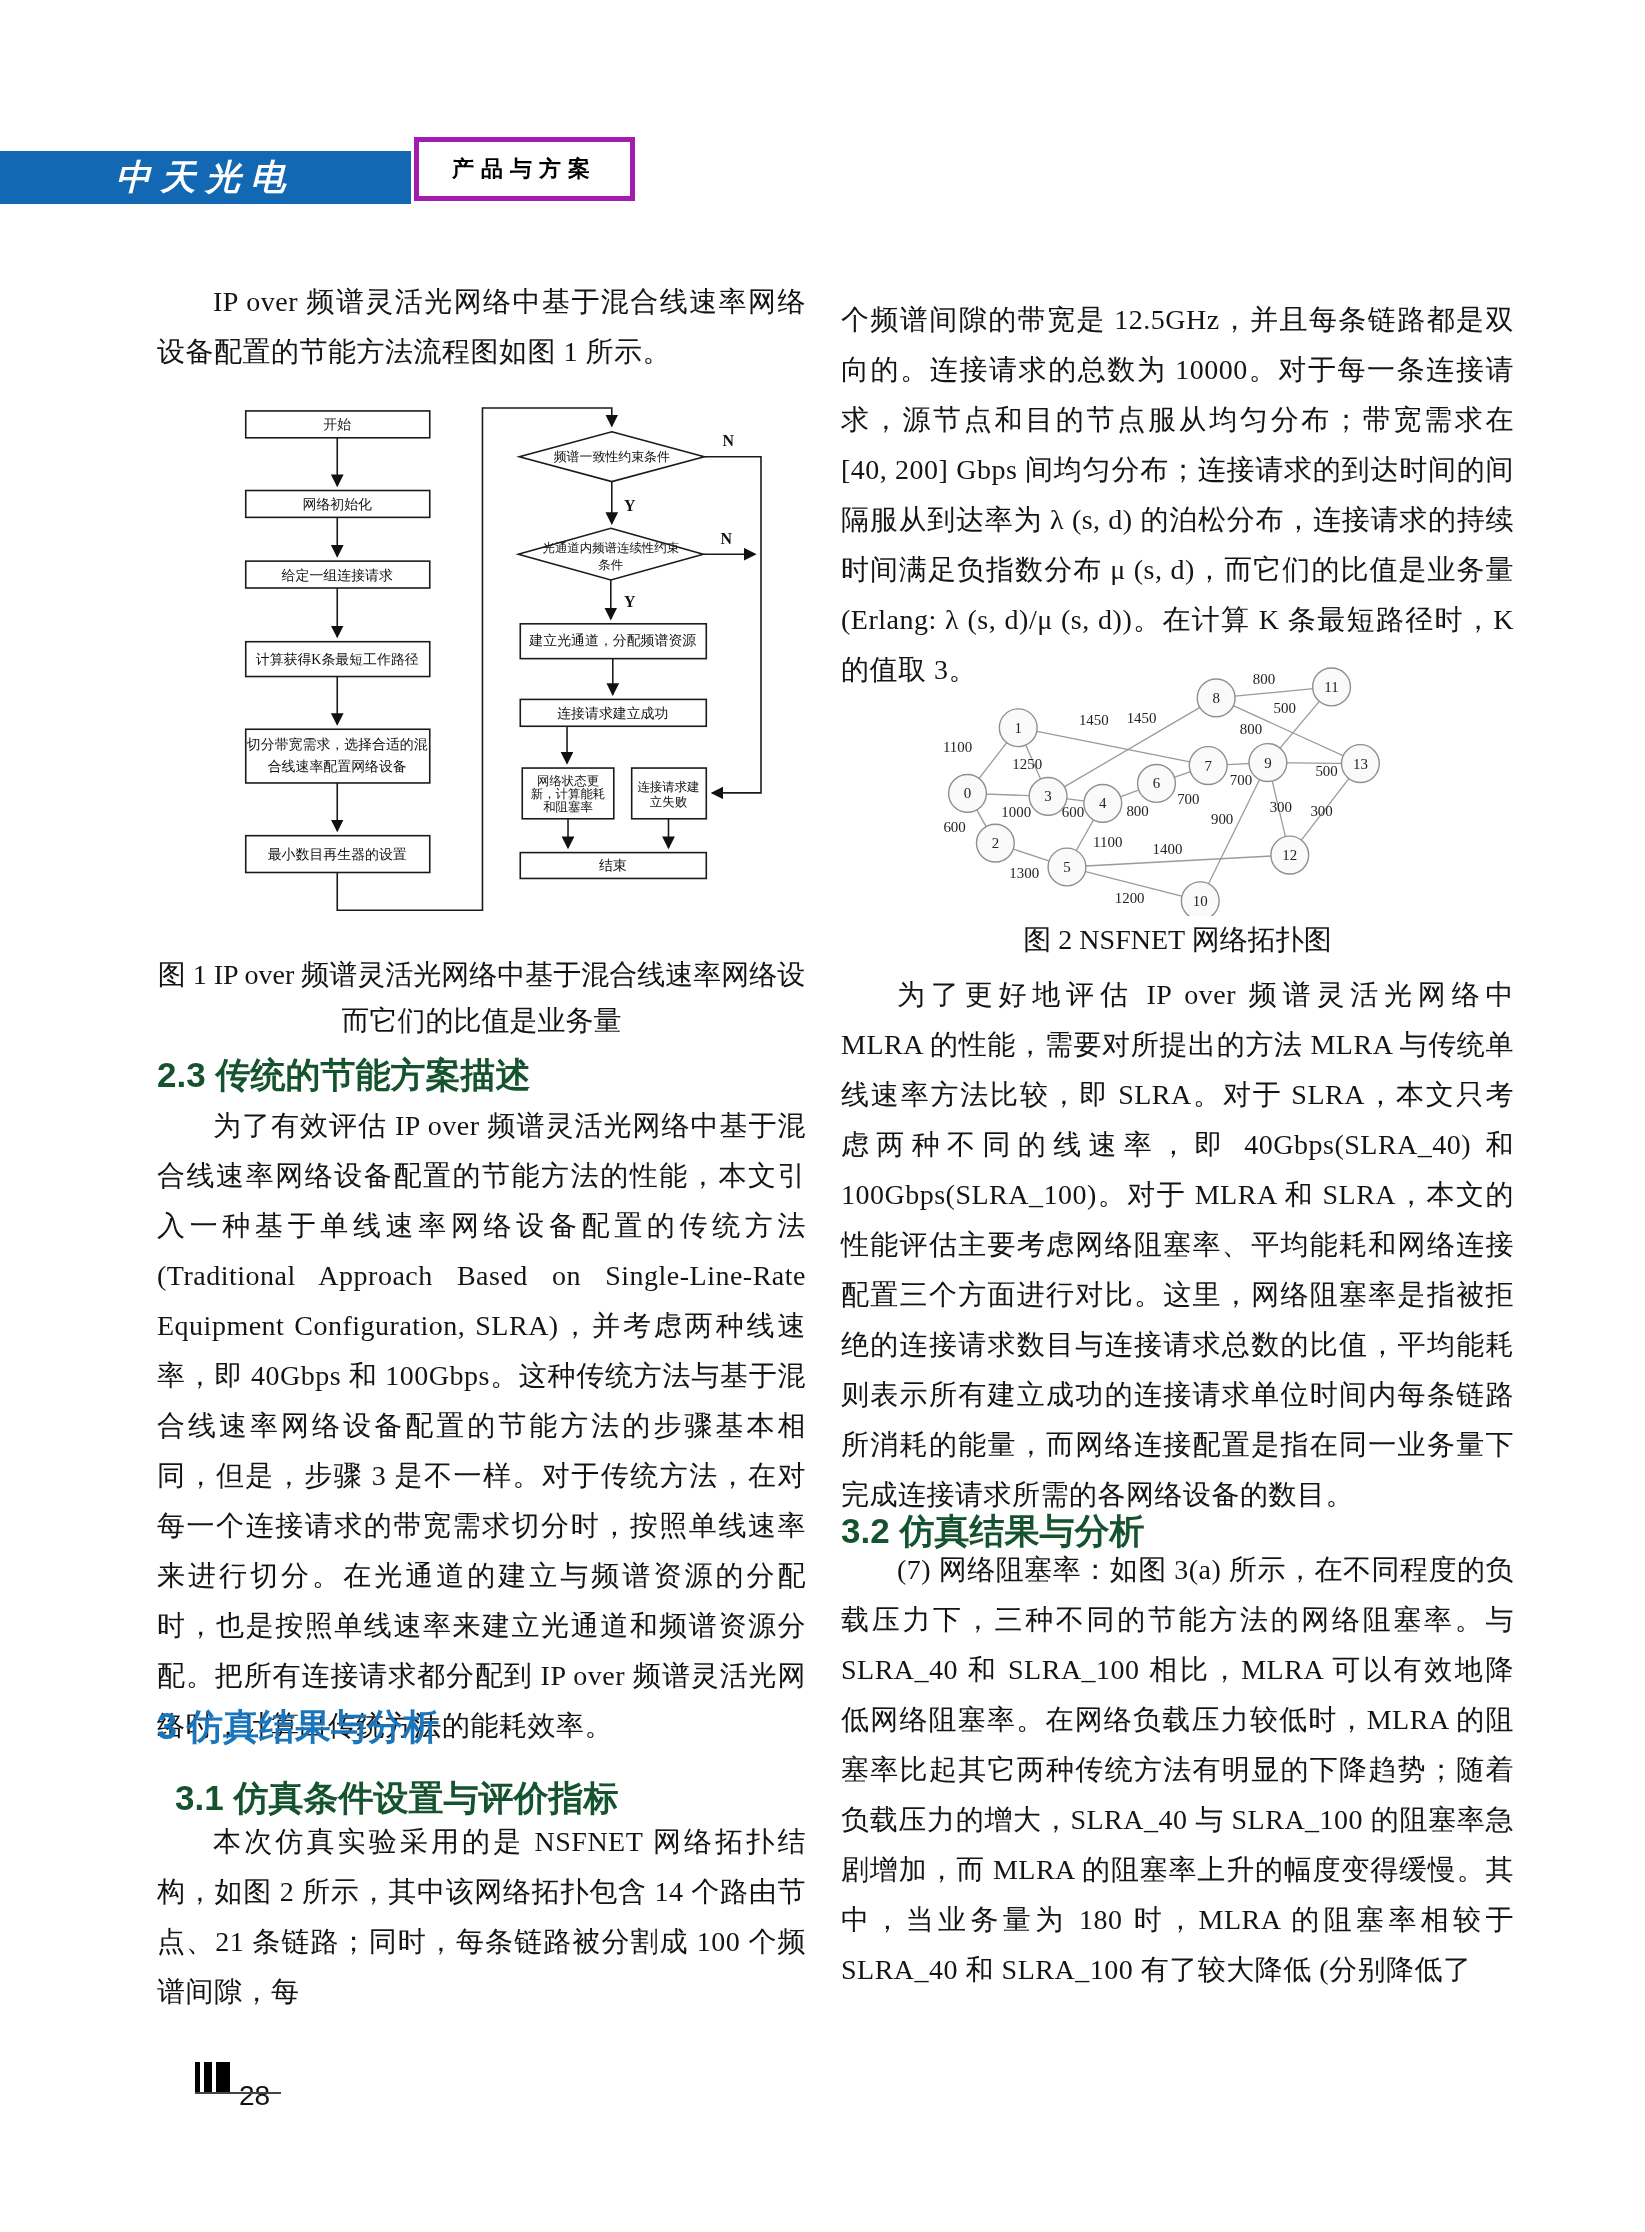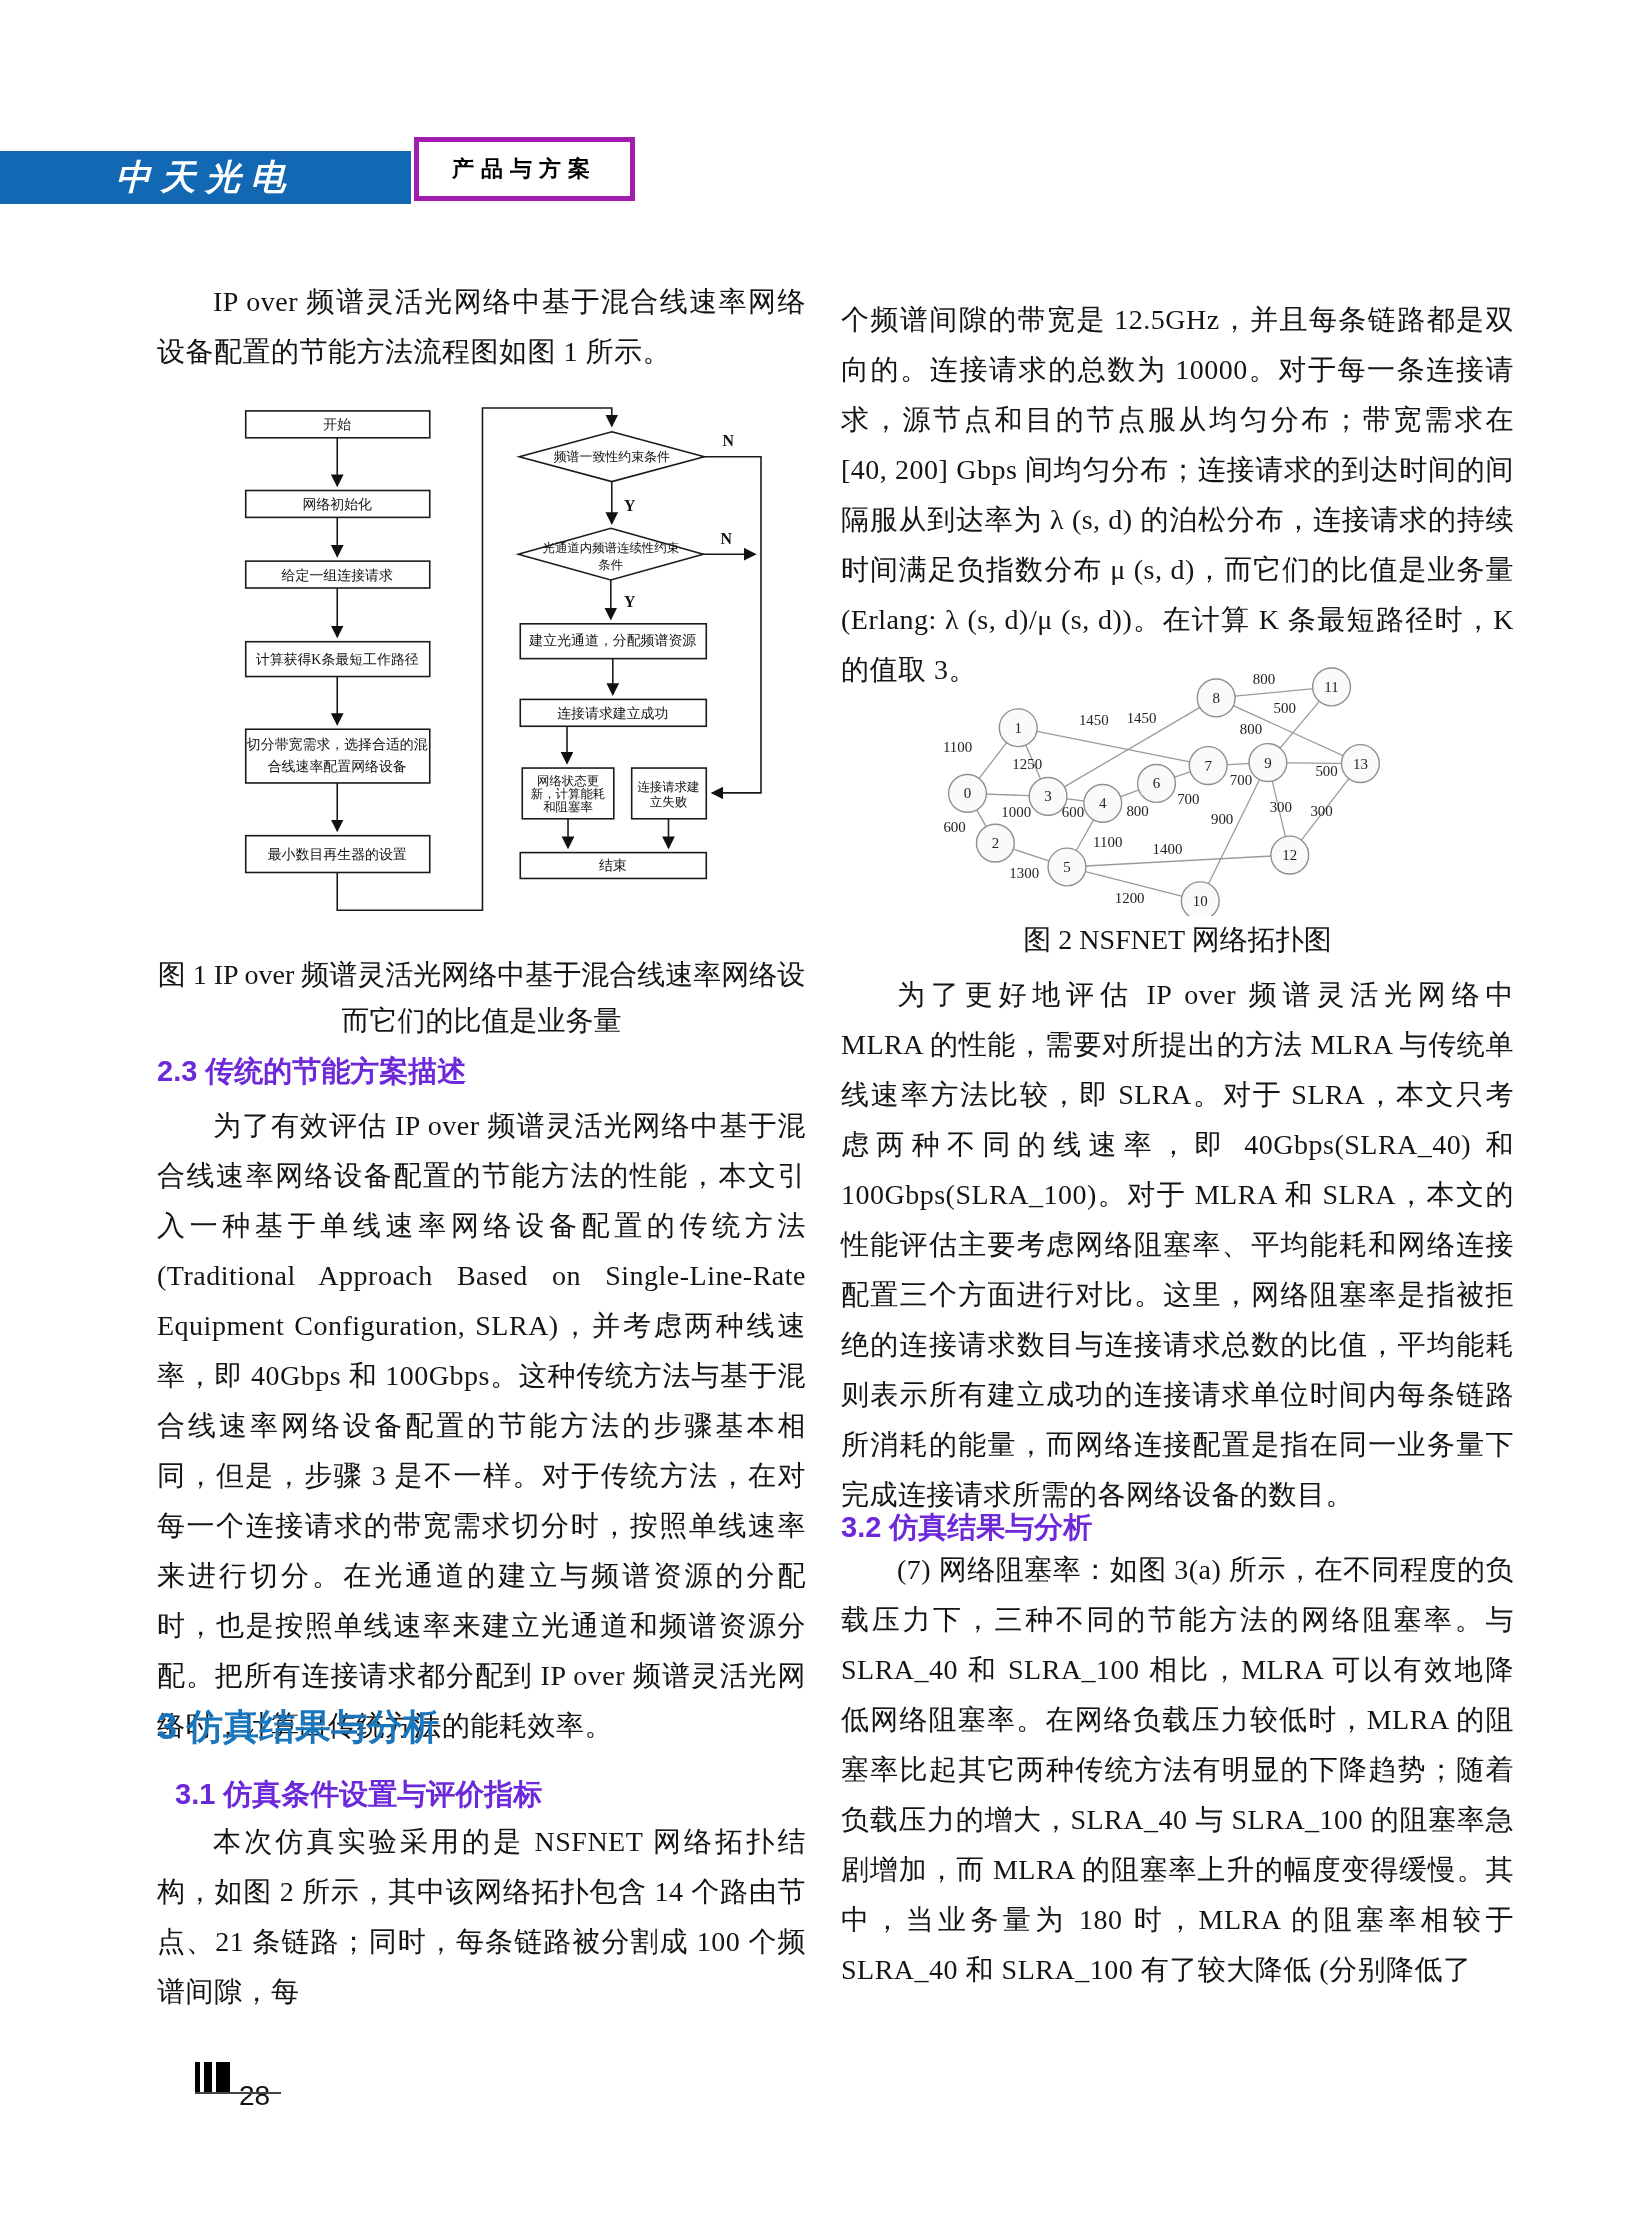--- a/index.html
+++ b/index.html
@@ -9,21 +9,21 @@
   .body-text{font-size:28px;line-height:50px;text-align:justify;letter-spacing:0.5px;}
   .indent{text-indent:2em;}
   .brand-bar{left:0;top:144px;width:411px;height:53px;background:#1268b3;
              display:flex;align-items:center;justify-content:center;margin-top:7px;}
   .logo{color:#ffffff;font-family:"Liberation Sans",sans-serif;font-weight:bold;
         font-style:italic;font-size:35px;letter-spacing:10px;}
   .brand-tab{left:414px;top:137px;width:211px;height:54px;border:5px solid #a21caf;
              background:#ffffff;color:#000000;display:flex;align-items:center;justify-content:center;
              font-family:"Liberation Sans",sans-serif;font-weight:bold;font-size:22px;letter-spacing:7px;}
   .caption{font-size:28px;line-height:46px;text-align:center;}
-  .h-sub{font-family:"Liberation Sans",sans-serif;font-weight:bold;font-size:29px;color:#6d28d9;}
+  .h-sub{font-family:"Liberation Sans",sans-serif;font-weight:bold;font-size:35px;color:#14532d;}
   .h-main{font-family:"Liberation Sans",sans-serif;font-weight:bold;font-size:36px;color:#1976bc;}
   .fc-svg text{font-family:"Liberation Serif",serif;fill:#111;}
   .topo-svg text{font-family:"Liberation Serif",serif;fill:#222;}
   .fbar{position:absolute;background:#000;}
   .page-num{position:absolute;font-family:"Liberation Sans",sans-serif;font-size:28px;color:#111;margin-top:18px;}
   .footer-rule{position:absolute;height:2px;background:#444;}
   .journal{position:absolute;font-size:22px;line-height:32px;color:#222;}
 </style>
 </head>
 <body>

